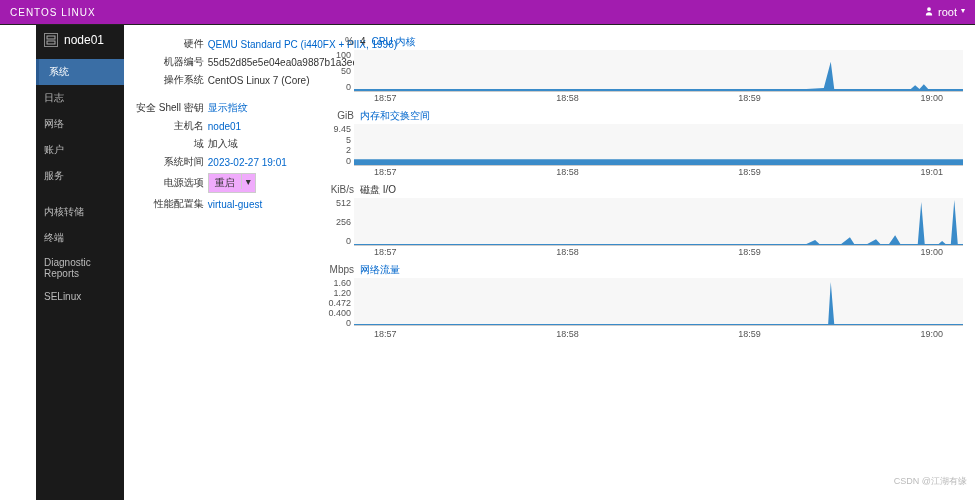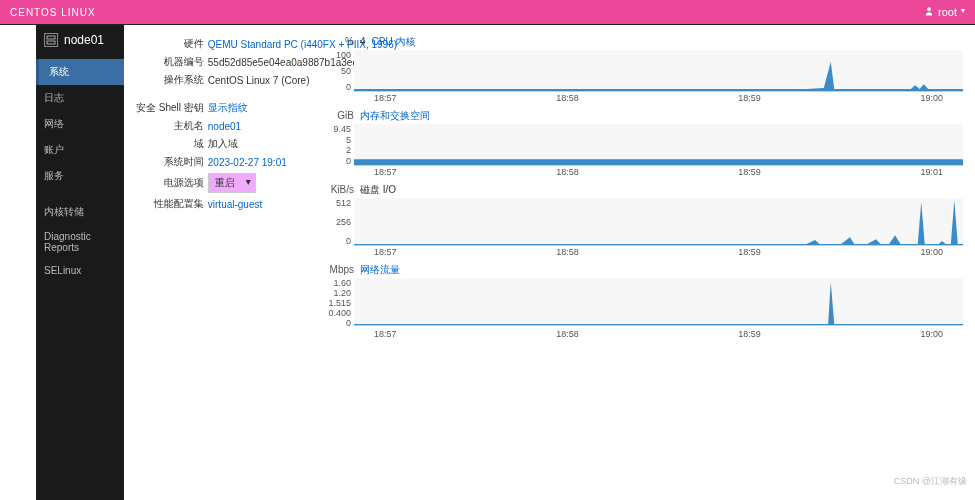--- a/index.html
+++ b/index.html
@@ -1,18 +1,18 @@
 <!DOCTYPE html>
 <html><head>
 <meta charset="utf-8">
 <style>
   * { box-sizing: border-box; margin: 0; padding: 0; }
   body { font-family: "Helvetica Neue", Arial, sans-serif; font-size: 11px; color: #333; background: #fff; width: 975px; height: 500px; overflow: hidden; position: relative; }
   
-  .topbar { height: 25px; background: #ec4899; color: #ddd; display: flex; align-items: center; padding: 0 10px; justify-content: space-between; border-bottom: 1px solid #222; }
+  .topbar { height: 25px; background: #a21caf; color: #ddd; display: flex; align-items: center; padding: 0 10px; justify-content: space-between; border-bottom: 1px solid #222; }
   .brand { font-size: 10px; letter-spacing: 1px; color: #fff; }
   .userbox { display: flex; align-items: flex-start; gap: 4px; font-size: 11px; color: #fff; }
   .userbox svg { width: 10px; height: 10px; fill: #fff; }
   
   .main { display: flex; height: calc(100% - 25px); margin-left: 36px; }
   
   .sidebar { width: 88px; background: #1a1a1a; color: #bbb; display: flex; flex-direction: column; }
   .host-row { display: flex; align-items: center; gap: 6px; padding: 8px 8px; color: #fff; font-size: 12px; }
   .host-icon { width: 14px; height: 14px; border: 1px solid #888; display: flex; align-items: center; justify-content: center; }
   .nav { display: flex; flex-direction: column; margin-top: 4px; }
@@ -77,20 +77,21 @@
       <span>node01</span>
     </div>
     <div class="nav">
       <div class="nav-item active"><span>系统</span></div>
       <div class="nav-item"><span>日志</span></div>
       <div class="nav-item"><span>网络</span></div>
       <div class="nav-item"><span>账户</span></div>
       <div class="nav-item"><span>服务</span></div>
       <div class="nav-sep"></div>
       <div class="nav-item"><span>内核转储</span></div>
+      <div class="nav-item"><span>终端</span></div>
       <div class="nav-item"><span>Diagnostic Reports</span></div>
       <div class="nav-item"><span>SELinux</span></div>
     </div>
   </div>
 
   <div class="content">
     <div class="row">
       <div class="info-col">
         <div class="info-table">
           <div class="info-tr">
@@ -222,21 +223,21 @@
 
         <div class="chart-block net">
           <div class="chart-header">
             <div class="chart-unit">Mbps</div>
             <span class="chart-title">网络流量</span>
           </div>
           <div class="chart-area">
             <div class="y-axis">
               <span>1.60</span>
               <span>1.20</span>
-              <span>1.515</span>
+              <span>0.472</span>
               <span>0.400</span>
               <span>0</span>
             </div>
             <div class="plot">
               <svg viewBox="0 0 700 48" preserveAspectRatio="none">
                 <path d="M0,47 L545,47 L548,4 L552,47 L700,47 L700,48 L0,48 Z" fill="#3a8bc9"></path>
               </svg>
             </div>
           </div>
           <div class="x-axis">

